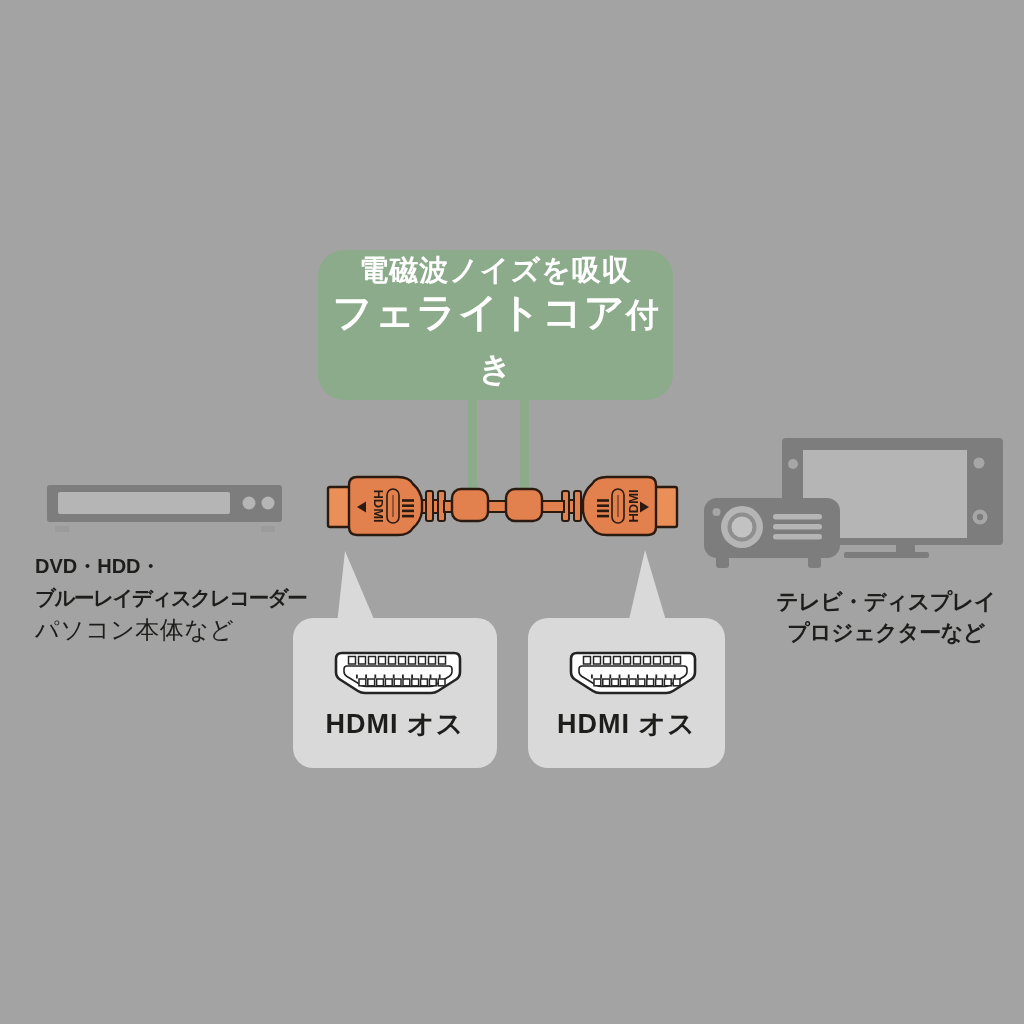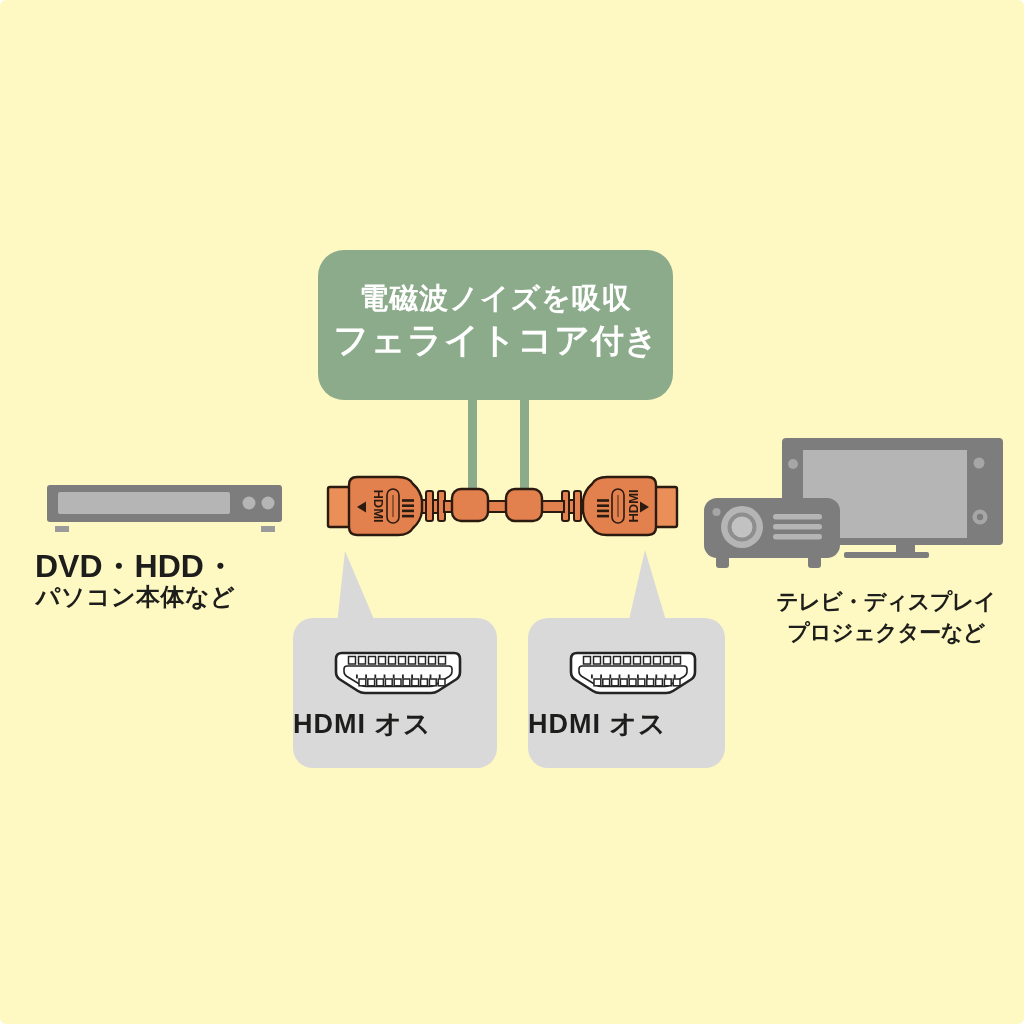--- a/index.html
+++ b/index.html
@@ -1,42 +1,42 @@
 <!DOCTYPE html>
 <html style="--green: #8cab8b; --orange: #e2814d; --orange_tip: #e98f57; --outline: #2b1a10; --device_gray: #7d7d7d; --device_mid: #9b9b9b; --device_circ: #a6a6a6; --device_light: #b5b5b5; --bubble_gray: #d9d9d9; --text_black: #1d1d1b;"><head>
 <meta charset="utf-8">
 <style>
   html,body{margin:0;padding:0;background:#fff;}
-  #canvas{position:relative;width:1024px;height:1024px;background:#fef9c3;overflow:hidden;
-          font-family:"Liberation Sans",sans-serif;color:var(--text_black);border-radius:6px;}
+  #canvas{position:relative;width:1024px;height:1024px;background:#a3a3a3;overflow:hidden;
+          font-family:"Liberation Sans",sans-serif;color:var(--text_black);}
   
   .green-line{position:absolute;top:397px;width:9px;height:101px;background:var(--green);}
   #green-line-1{left:468px;}
   #green-line-2{left:520px;}
   #green-box{position:absolute;left:318px;top:250px;width:355px;height:150px;
              background:var(--green);border-radius:26px;color:#fff;text-align:center;
              display:flex;flex-direction:column;justify-content:center;}
   .gb-line{font-size:29px;font-weight:700;line-height:36px;letter-spacing:1px;}
   .gb-line3{line-height:48px;font-weight:900;}
-  .gb-big{font-size:35px;font-weight:900;letter-spacing:1px;}
+  .gb-big{font-size:40px;font-weight:900;letter-spacing:1px;}
   .gb-small{font-size:33px;font-weight:900;}
   
   #left-caption{position:absolute;left:35px;top:551px;white-space:nowrap;}
-  .lc1{font-size:32px;font-weight:700;line-height:30px;}
+  .lc1{font-size:20px;font-weight:700;line-height:30px;}
   .lc2{font-size:20.5px;font-weight:700;line-height:33px;letter-spacing:-1.5px;}
   .lc3{font-size:26px;font-weight:700;line-height:33px;}
   .lc3 .reg{font-size:14px;position:relative;top:-9px;font-weight:700;}
-  .lc4{font-size:24px;font-weight:700;line-height:31px;letter-spacing:0.5px;text-align:center;}
+  .lc4{font-size:24px;font-weight:400;line-height:31px;letter-spacing:0.5px;}
   #right-caption{position:absolute;left:746px;top:586px;width:280px;text-align:center;white-space:nowrap;}
   .rc{font-size:22px;font-weight:700;line-height:31px;letter-spacing:-0.5px;}
   
   .bubble{position:absolute;top:618px;height:150px;background:var(--bubble_gray);border-radius:20px;}
   #bubble-left{left:293px;width:204px;}
   #bubble-right{left:528px;width:197px;}
-  .bubble-label{position:absolute;left:0;right:0;top:88px;text-align:left;
+  .bubble-label{position:absolute;left:0;right:0;top:88px;text-align:center;
                 font-size:27px;font-weight:600;letter-spacing:1px;color:var(--text_black);}
   
   #art{position:absolute;left:0;top:0;pointer-events:none;}
   .f-gray{fill:var(--device_gray);}
   .f-mid{fill:var(--device_mid);}
   .f-circ{fill:var(--device_circ);}
   .f-light{fill:var(--device_light);}
   .f-ring{fill:#8e8e8e;}
   .f-lens{fill:#c2c2c2;}
   .f-bubble{fill:var(--bubble_gray);}
@@ -66,20 +66,21 @@
 
   <div class="bubble" id="bubble-left">
     <div class="bubble-label">HDMI オス</div>
   </div>
   <div class="bubble" id="bubble-right">
     <div class="bubble-label">HDMI オス</div>
   </div>
 
   <div id="left-caption">
     <div class="lc1">DVD・HDD・</div>
+    <div class="lc2">ブルーレイディスクレコーダー</div>
     <div class="lc4">パソコン本体など</div>
   </div>
 
   <div id="right-caption">
     <div class="rc">テレビ・ディスプレイ</div>
     <div class="rc">プロジェクターなど</div>
   </div>
 
   <svg id="art" width="1024" height="1024" viewBox="0 0 1024 1024">
     <defs>

